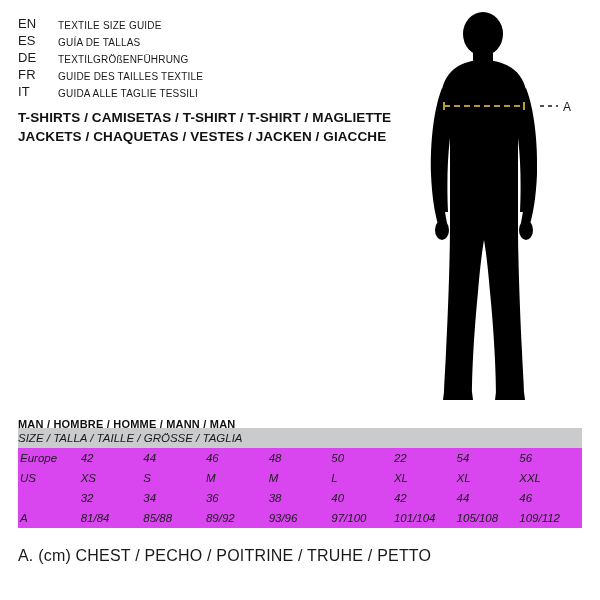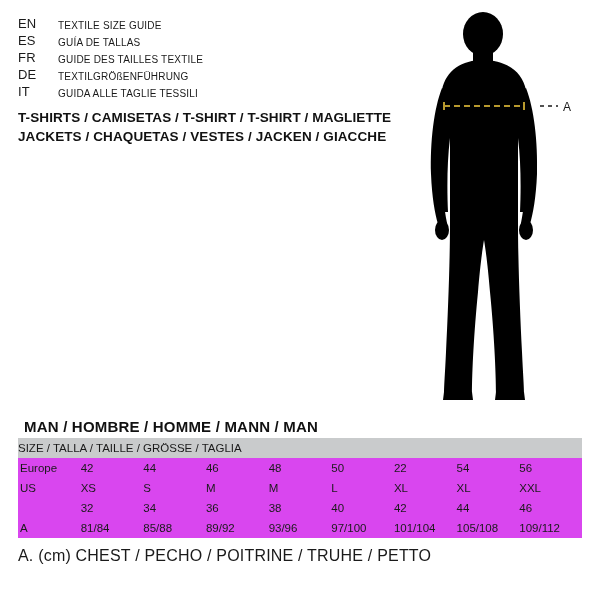--- a/index.html
+++ b/index.html
@@ -69,33 +69,34 @@
     left: 400px;
     width: 200px;
     height: 390px;
   }
   .figure-wrap svg { display: block; }
 
   
   .man-title {
     position: absolute;
     top: 418px;
-    left: 24px;
-    font-size: 15px;
+    left: 18px;
+    font-size: 11px;
     font-weight: bold;
     letter-spacing: 0.2px;
     color: #111;
   }
 
   
   .table-wrap {
     position: absolute;
-    top: 438px;
+    top: 428px;
     left: 18px;
     width: 564px;
+    font-style: italic;
   }
   table.size-table {
     border-collapse: collapse;
     width: 564px;
     table-layout: fixed;
     font-size: 11.5px;
   }
   table.size-table td {
     padding: 4px 0 4px 0;
     color: #1a1a1a;
@@ -136,26 +137,26 @@
   <div class="lang-block">
     <div class="lang-row">
       <span class="lang-code">EN</span>
       <span class="lang-text">TEXTILE SIZE GUIDE</span>
     </div>
     <div class="lang-row">
       <span class="lang-code">ES</span>
       <span class="lang-text">GUÍA DE TALLAS</span>
     </div>
     <div class="lang-row">
+      <span class="lang-code">DE</span>
+      <span class="lang-text">TEXTILGRÖßENFÜHRUNG</span>
+    </div>
+    <div class="lang-row">
       <span class="lang-code">FR</span>
       <span class="lang-text">GUIDE DES TAILLES TEXTILE</span>
-    </div>
-    <div class="lang-row">
-      <span class="lang-code">DE</span>
-      <span class="lang-text">TEXTILGRÖßENFÜHRUNG</span>
     </div>
     <div class="lang-row">
       <span class="lang-code">IT</span>
       <span class="lang-text">GUIDA ALLE TAGLIE TESSILI</span>
     </div>
   </div>
 
   <div class="cat-block">
     <div class="cat-line">T-SHIRTS / CAMISETAS / T-SHIRT / T-SHIRT / MAGLIETTE</div>
     <div class="cat-line">JACKETS / CHAQUETAS / VESTES / JACKEN / GIACCHE</div>

